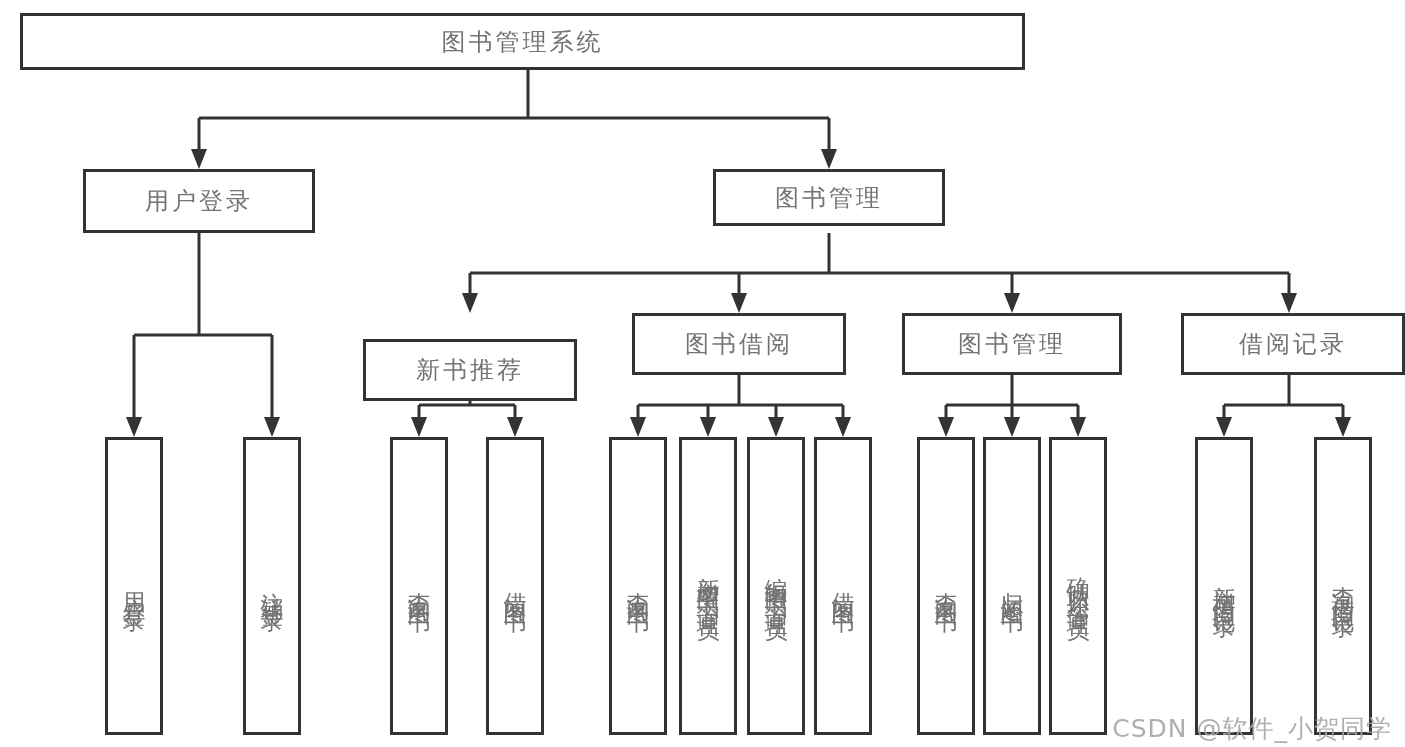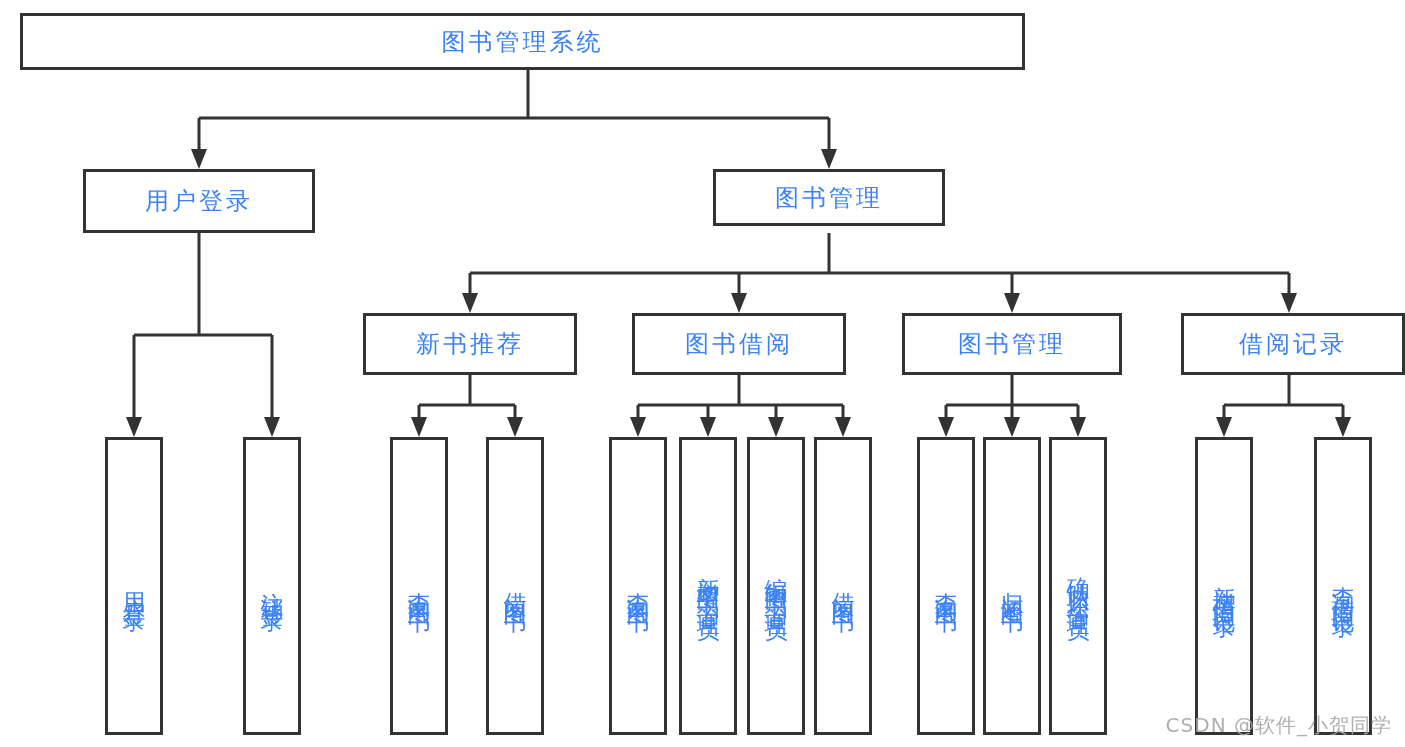--- a/index.html
+++ b/index.html
@@ -19,35 +19,35 @@
     z-index: 1;
   }
   .box {
     position: absolute;
     background: #ffffff;
     border: 3px solid #333333;
     display: flex;
     align-items: center;
     justify-content: center;
     z-index: 2;
-    color: #3b82f6;
+    color: #737373;
   }
   .box .lbl {
     font-size: 24px;
     letter-spacing: 3px;
     line-height: 1;
     white-space: nowrap;
     text-align: center;
   }
   
   .root  { left: 20px;  top: 13px;  width: 1005px; height: 57px; }
   .lv2-a { left: 83px;  top: 169px; width: 232px;  height: 64px; }
   .lv2-b { left: 713px; top: 169px; width: 232px;  height: 57px; }
   .lv3   { top: 313px;  height: 62px; width: 214px; }
-  .lv3-a { left: 363px; }
+  .lv3-a { left: 363px; margin-top: 26px; }
   .lv3-b { left: 632px; }
   .lv3-c { left: 902px; width: 220px; }
   .lv3-d { left: 1181px; width: 224px; }
   
   .leaf { top: 437px; width: 58px; height: 298px; }
   .leaf .lbl {
     writing-mode: vertical-rl;
     font-size: 23px;
     letter-spacing: 6px;
     line-height: 1;
@@ -62,21 +62,21 @@
   .leaf-h { left: 814px; }
   .leaf-i { left: 917px; }
   .leaf-j { left: 983px; }
   .leaf-k { left: 1049px; }
   .leaf-l { left: 1195px; }
   .leaf-m { left: 1314px; }
   .watermark {
     position: absolute;
     right: 13px; top: 712px;
     z-index: 5;
-    font-size: 20px;
+    font-size: 25px;
     letter-spacing: 1px;
     color: rgba(166, 166, 166, 0.9);
     white-space: nowrap;
   }
 </style>
 </head>
 <body>
 
 <div class="canvas">
 

